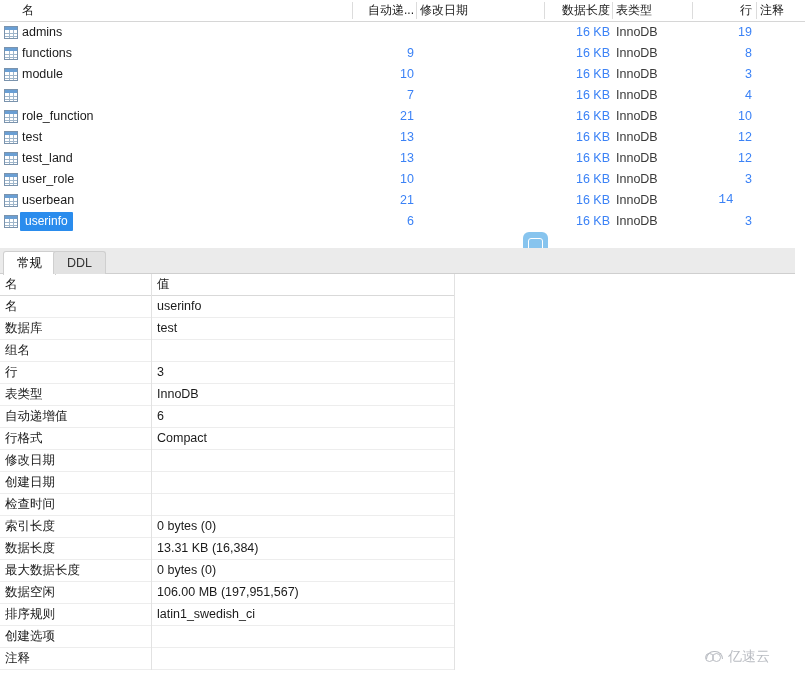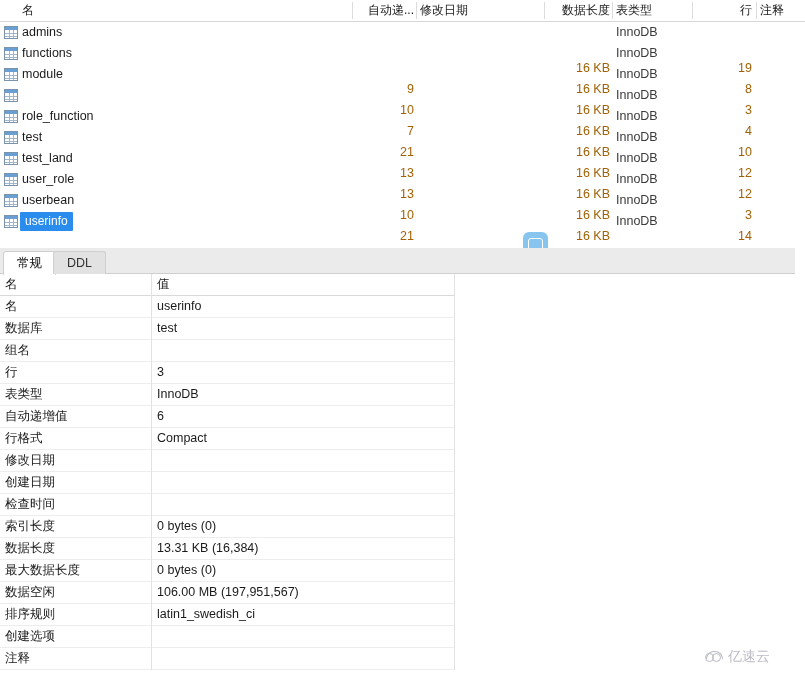--- a/index.html
+++ b/index.html
@@ -23,21 +23,21 @@
   .gh-cell {
     position: absolute; top: 0; height: 21px; line-height: 21px;
     font-size: 12px; color: #1a1a1a; white-space: nowrap; overflow: hidden;
   }
   .gh-sep { position: absolute; top: 2px; height: 17px; width: 1px; background: #dcdcdc; }
 
   .grid-body { position: relative; width: 805px; }
   .grow { position: relative; height: 21px; width: 805px; }
   .gc { position: absolute; top: 0; height: 21px; line-height: 21px; font-size: 12.5px; white-space: nowrap; overflow: hidden; }
   .gc-name { left: 22px; color: #1a1a1a; }
-  .gc-num { text-align: right; color: #a16207; margin-top: 36px; }
+  .gc-num { text-align: right; color: #3b82f6; }
   .gc-txt { text-align: left; color: #3a3a3a; }
 
   .tbl-icon { position: absolute; left: 4px; top: 4px; width: 14px; height: 13px; }
   .tbl-icon .ti-frame { position: absolute; inset: 0; border: 1px solid #7a93ad; background: #ffffff; }
   .tbl-icon .ti-head { position: absolute; left: 1px; top: 1px; right: 1px; height: 3px; background: #6a9fd4; }
   .tbl-icon .ti-vl { position: absolute; top: 4px; bottom: 1px; width: 1px; background: #9fb6cb; }
   .tbl-icon .ti-hl { position: absolute; left: 1px; right: 1px; height: 1px; background: #9fb6cb; }
 
   .name-sel {
     position: absolute; left: 20px; top: 1px; height: 19px; line-height: 19px;
@@ -273,21 +273,21 @@
             <span class="ti-vl" style="left:5px"></span>
             <span class="ti-vl" style="left:9px"></span>
             <span class="ti-hl" style="top:7px"></span>
             <span class="ti-hl" style="top:10px"></span>
           </span>
           <div class="gc gc-name" style="left: 22px; width: 330px; text-align: left;">userbean</div>
           <div class="gc gc-num" style="left: 356px; width: 58px; text-align: right;">21</div>
           <div class="gc gc-txt" style="left: 420px; width: 130px; text-align: left;"></div>
           <div class="gc gc-num" style="left: 548px; width: 62px; text-align: right;">16 KB</div>
           <div class="gc gc-txt" style="left: 616px; width: 70px; text-align: left;">InnoDB</div>
-          <div class="gc gc-num" style="left: 700px; width: 52px; text-align: right;">14</div>
+          <div class="gc gc-num" style="left: 700px; width: 52px; text-align: center; font-family: Liberation Mono, monospace;">14</div>
           <div class="gc gc-txt" style="left: 760px; width: 42px; text-align: left;"></div>
         </div>
         <div class="grow">
           <span class="tbl-icon">
             <span class="ti-frame"></span>
             <span class="ti-head"></span>
             <span class="ti-vl" style="left:5px"></span>
             <span class="ti-vl" style="left:9px"></span>
             <span class="ti-hl" style="top:7px"></span>
             <span class="ti-hl" style="top:10px"></span>

